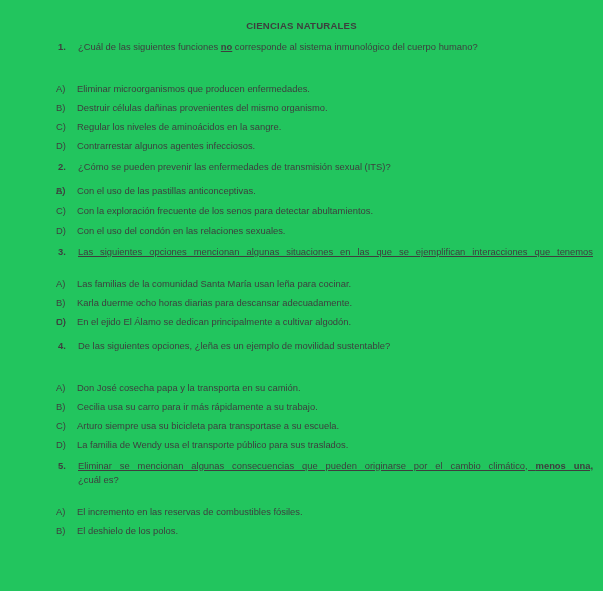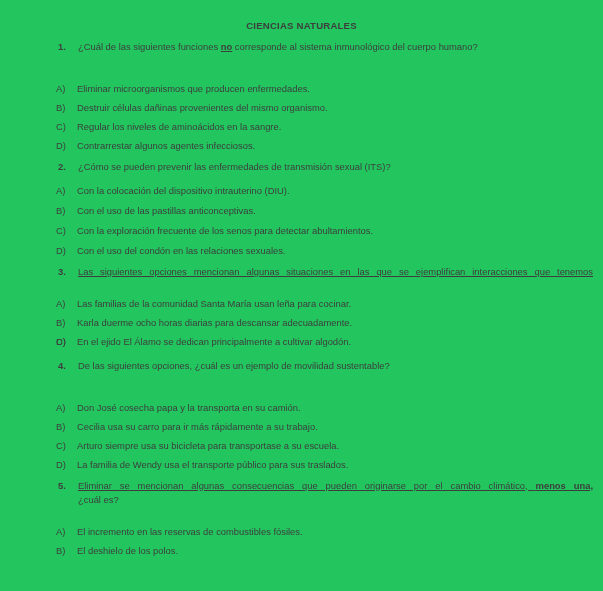--- a/index.html
+++ b/index.html
@@ -77,21 +77,21 @@
   </div>
   <div class="opt mtc">
     <span class="optletter">D)</span><span>Contrarrestar algunos agentes infecciosos.</span>
   </div>
 
   <div class="q mta">
     <span class="qnum">2.</span>
     <div class="qline"><span>¿Cómo se pueden prevenir las enfermedades de transmisión sexual (ITS)?</span><b></b><span></span></div>
   </div>
   <div class="opt mtd">
-    <span class="optletter">A)</span><span>Con la colocación del dispositivo intrauterino (DIU).</span>
+    <span class="optletter">A)</span>
   </div>
   <div class="opt mte">
     <span class="optletter">B)</span><span>Con el uso de las pastillas anticonceptivas.</span>
   </div>
   <div class="opt mte">
     <span class="optletter">C)</span><span>Con la exploración frecuente de los senos para detectar abultamientos.</span>
   </div>
   <div class="opt mte">
     <span class="optletter">D)</span><span>Con el uso del condón en las relaciones sexuales.</span>
   </div>
@@ -108,21 +108,21 @@
   </div>
   <div class="opt mtc">
     <span class="optletter">C)</span>
   </div>
   <div class="opt mtc">
     <span class="optletter">D)</span><span>En el ejido El Álamo se dedican principalmente a cultivar algodón.</span>
   </div>
 
   <div class="q mtd">
     <span class="qnum">4.</span>
-    <div class="qline"><span>De las siguientes opciones, ¿cuál es un ejemplo de movilidad sustentable?</span><b></b><span></span></div>
+    <div class="qline"><span>De las siguientes opciones, ¿leña es un ejemplo de movilidad sustentable?</span><b></b><span></span></div>
   </div>
   <div class="opt mtb">
     <span class="optletter">A)</span><span>Don José cosecha papa y la transporta en su camión.</span>
   </div>
   <div class="opt mtc">
     <span class="optletter">B)</span><span>Cecilia usa su carro para ir más rápidamente a su trabajo.</span>
   </div>
   <div class="opt mtc">
     <span class="optletter">C)</span><span>Arturo siempre usa su bicicleta para transportase a su escuela.</span>
   </div>

